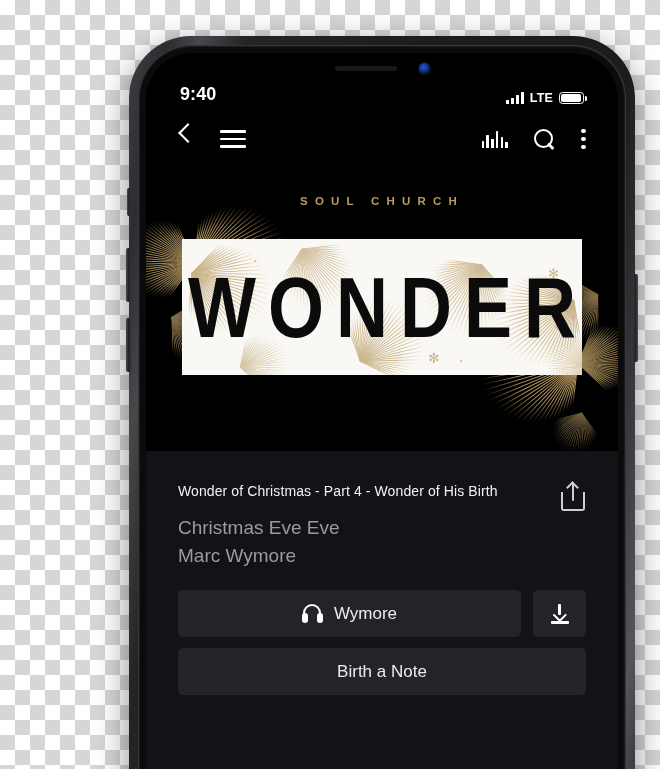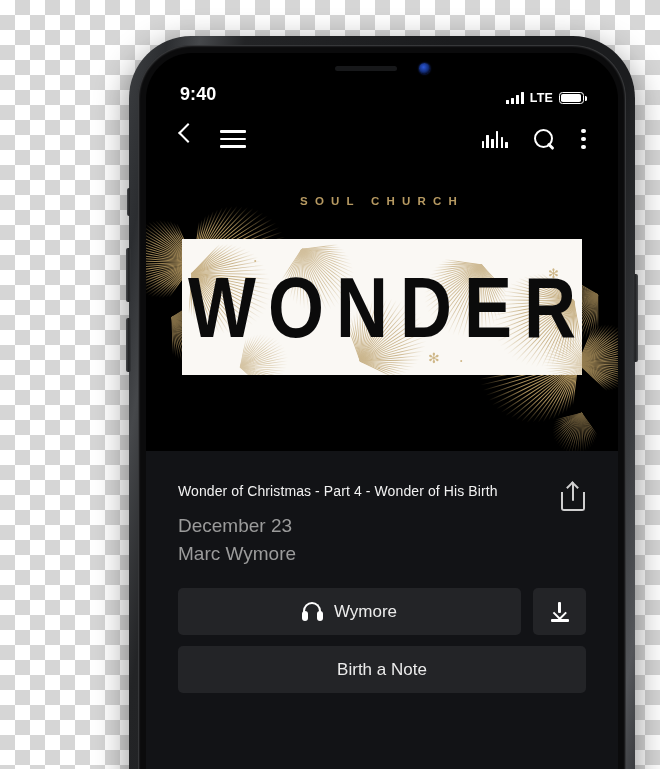--- a/index.html
+++ b/index.html
@@ -837,21 +837,21 @@
         <div class="row-title">
           <div class="title">Wonder of Christmas - Part 4 - Wonder of His Birth</div>
           <button class="icobtn">
             <span class="i-share">
               <span class="box"></span>
                 <span class="shaft"></span>
                 <span class="ah"></span>
             </span>
           </button>
         </div>
-        <div class="meta">December 23</div>
+        <div class="meta m1">Christmas Eve Eve</div>
         <div class="meta">Marc Wymore</div>
 
         <div class="btn-row">
           <button class="btn btn-listen">
             <span class="i-head">
               <span class="band"></span>
                 <span class="cup l"></span>
                 <span class="cup r"></span>
             </span>
             <span>Wymore</span>

